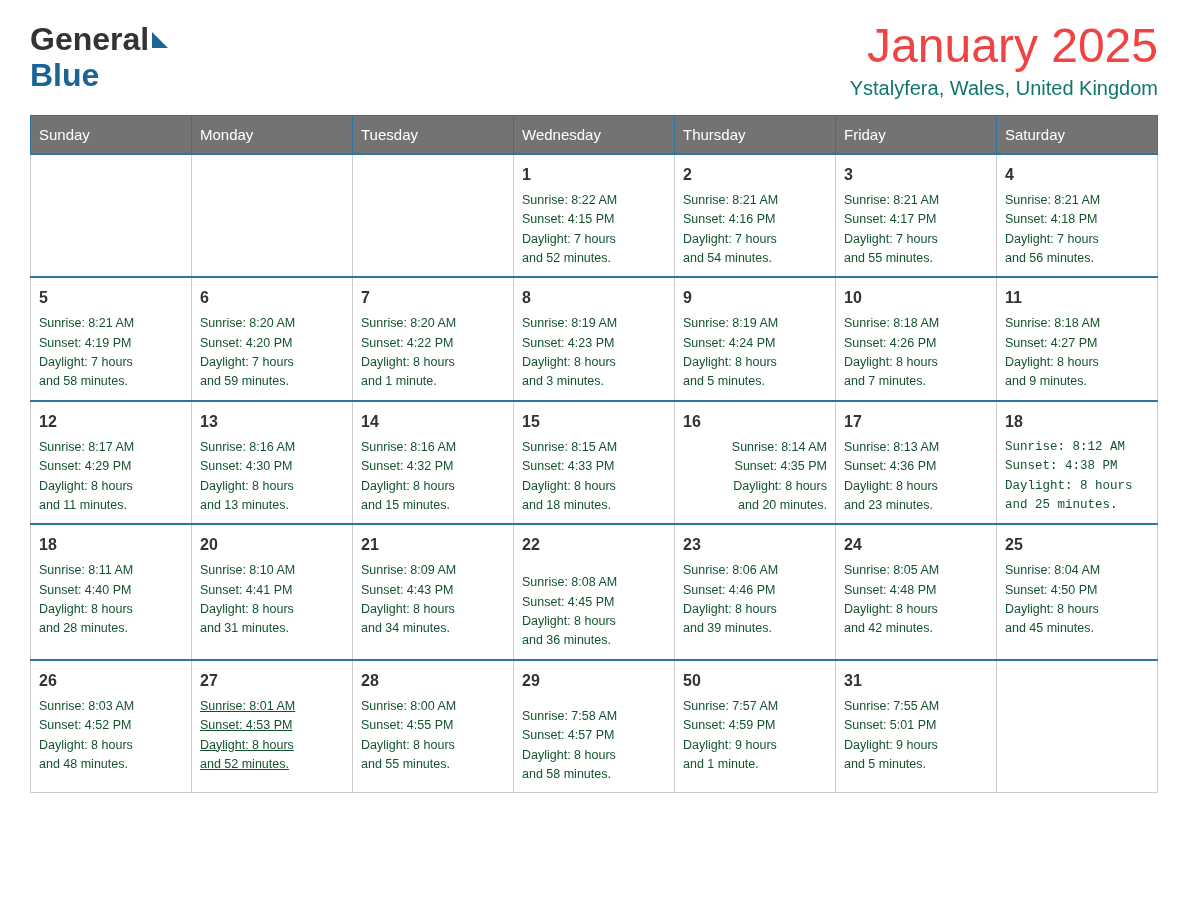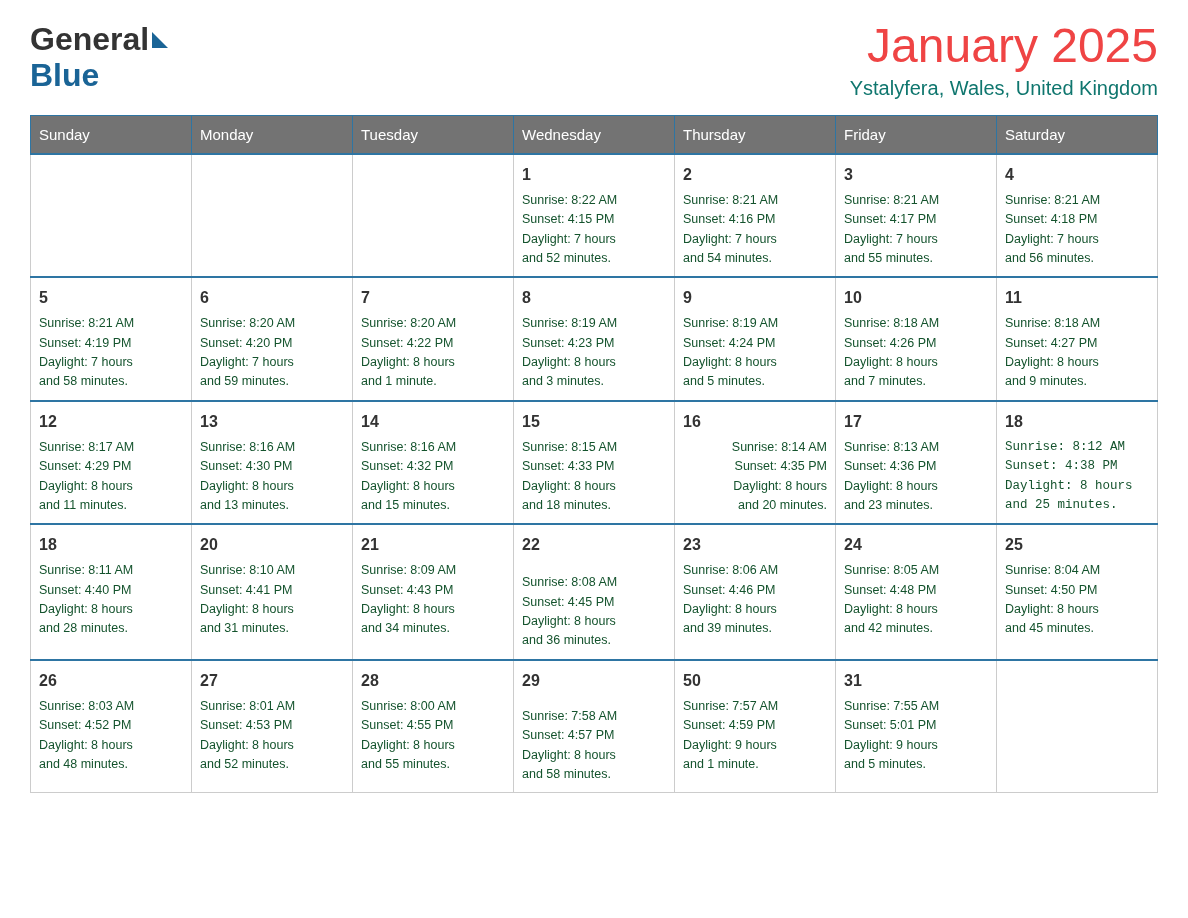--- a/index.html
+++ b/index.html
@@ -295,21 +295,21 @@
       <tr>
         <td>
           <span class="day-number">26</span>
           <div class="day-info" style="white-space: pre-line;">Sunrise: 8:03 AM
 Sunset: 4:52 PM
 Daylight: 8 hours
 and 48 minutes.</div>
         </td>
         <td>
           <span class="day-number">27</span>
-          <div class="day-info" style="white-space: pre-line;">Sunrise: 8:01 AM
+          <div class="day-info" style="white-space: pre-line; text-decoration: underline;">Sunrise: 8:01 AM
 Sunset: 4:53 PM
 Daylight: 8 hours
 and 52 minutes.</div>
         </td>
         <td>
           <span class="day-number">28</span>
           <div class="day-info" style="white-space: pre-line;">Sunrise: 8:00 AM
 Sunset: 4:55 PM
 Daylight: 8 hours
 and 55 minutes.</div>

